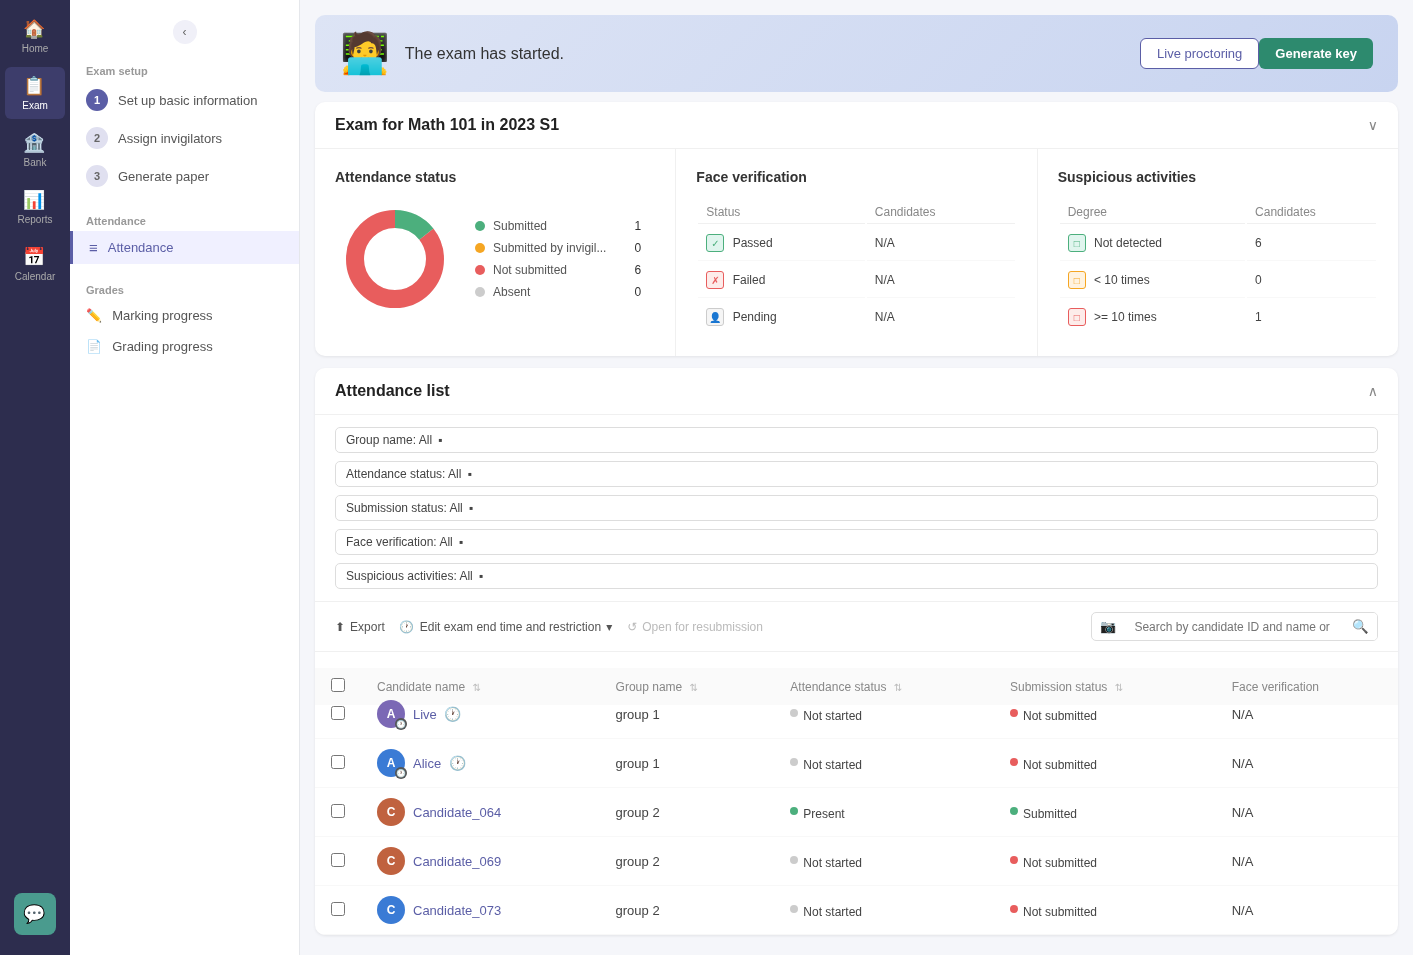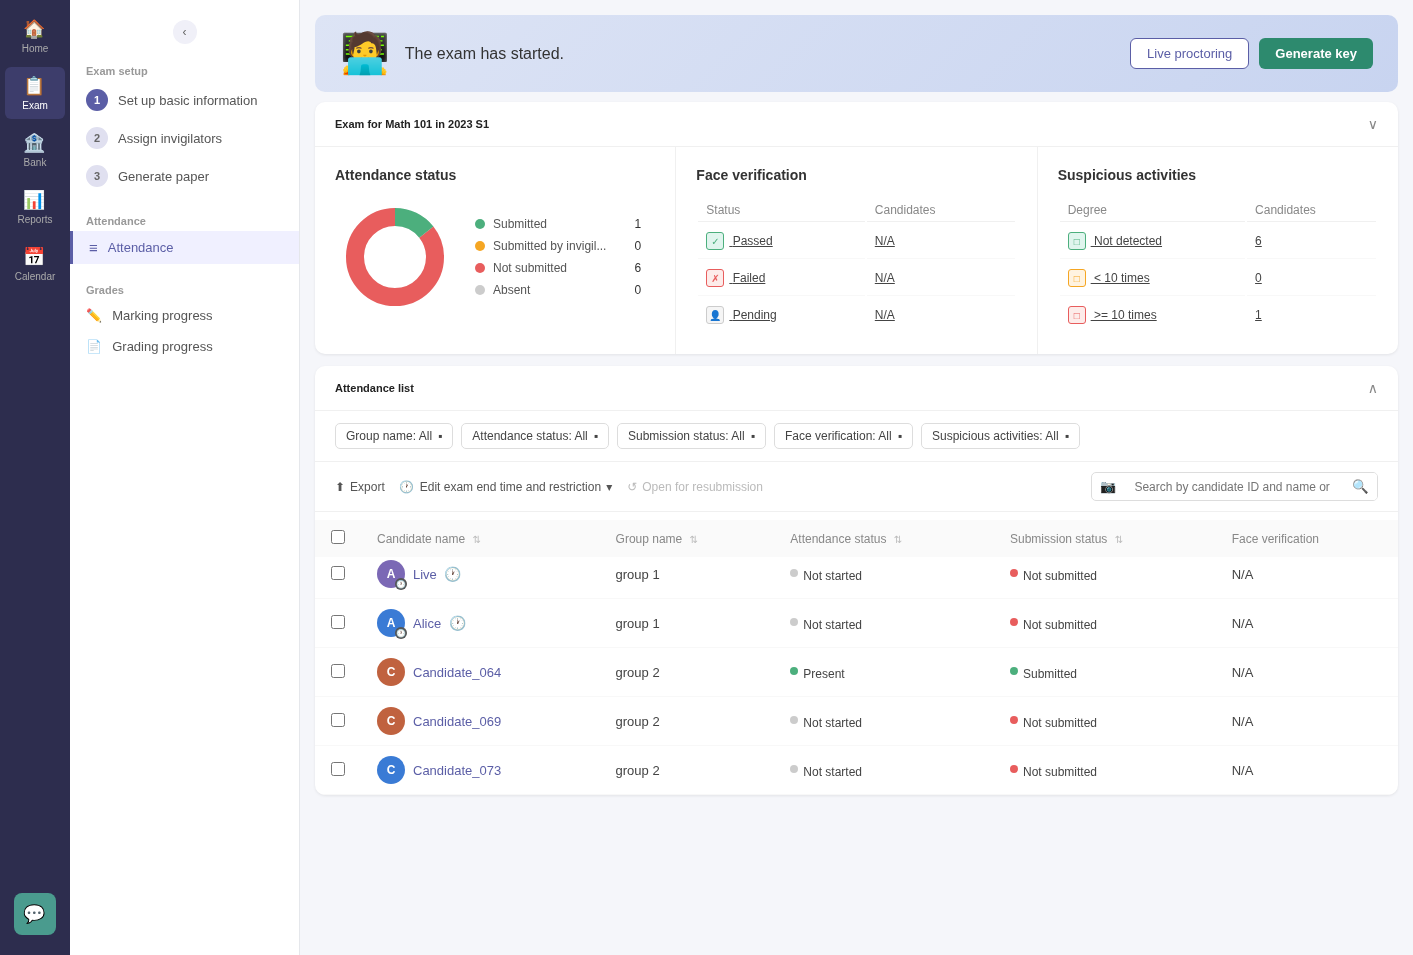--- a/index.html
+++ b/index.html
@@ -20,71 +20,71 @@
     .step-badge { width: 22px; height: 22px; border-radius: 50%; background: #e0e0f0; color: #666; display: flex; align-items: center; justify-content: center; font-size: 11px; font-weight: bold; flex-shrink: 0; }
     .step-badge.done { background: #5b5ea6; color: white; }
 
     
     .main { flex: 1; overflow-y: auto; background: #f5f6fa; }
 
     
     .banner { background: linear-gradient(135deg, #dde4f5 0%, #c8d4f0 100%); padding: 15px 25px; display: flex; align-items: center; justify-content: space-between; margin: 15px 15px 10px; border-radius: 10px; }
     .banner-text { font-size: 16px; color: #333; font-weight: 500; text-align: center; }
     .banner-illustration { font-size: 40px; }
-    .banner-buttons { display: flex; gap: 10px; }
+    .banner-buttons { display: flex; gap: 0; }
     .btn-outline { border: 1px solid #5b5ea6; color: #5b5ea6; background: white; padding: 7px 16px; border-radius: 6px; cursor: pointer; font-size: 13px; }
     .btn-primary { background: #2d8a6e; color: white; border: none; padding: 7px 16px; border-radius: 6px; cursor: pointer; font-size: 13px; font-weight: 600; }
 
     
     .card { background: white; border-radius: 10px; margin: 0 15px 12px; overflow: hidden; box-shadow: 0 1px 3px rgba(0,0,0,0.08); }
     .card-header { display: flex; align-items: center; justify-content: space-between; padding: 14px 20px; border-bottom: 1px solid #f0f0f0; }
-    .card-title { font-size: 11px; font-weight: 600; color: #222; }
+    .card-title { font-size: 16px; font-weight: 600; color: #222; }
 
     
     .stats-row { display: flex; gap: 0; }
     .stat-panel { flex: 1; padding: 20px; }
     .stat-panel + .stat-panel { border-left: 1px solid #f0f0f0; }
     .stat-title { font-size: 14px; font-weight: 600; color: #333; margin-bottom: 14px; }
 
     
     .donut-area { display: flex; align-items: center; gap: 20px; }
     .donut-svg { flex-shrink: 0; }
     .legend-items { display: flex; flex-direction: column; gap: 8px; }
     .legend-item { display: flex; align-items: center; gap: 8px; font-size: 12px; color: #555; }
     .legend-dot { width: 10px; height: 10px; border-radius: 50%; flex-shrink: 0; }
     .legend-count { margin-left: auto; padding-left: 20px; color: #333; font-weight: 500; }
 
     
     .mini-table { width: 100%; }
     .mini-table th { font-size: 12px; color: #888; font-weight: 500; padding: 4px 8px; text-align: left; border-bottom: 1px solid #f0f0f0; }
-    .mini-table td { font-size: 12px; color: #444; padding: 8px 8px; border-bottom: 1px solid #f8f8f8; text-decoration: underline; }
+    .mini-table td { font-size: 12px; color: #444; padding: 8px 8px; border-bottom: 1px solid #f8f8f8; }
     .mini-table tr:last-child td { border-bottom: none; }
 
     .status-icon { width: 18px; height: 18px; border-radius: 3px; display: inline-flex; align-items: center; justify-content: center; font-size: 10px; margin-right: 5px; }
     .icon-green { background: #e0f5ee; border: 1px solid #4caf7d; color: #4caf7d; }
     .icon-red { background: #fdecea; border: 1px solid #e85d5d; color: #e85d5d; }
     .icon-orange { background: #fff3e0; border: 1px solid #f5a623; color: #f5a623; }
     .icon-gray { background: #f5f5f5; border: 1px solid #ccc; color: #ccc; }
 
     
-    .filter-row { display: flex; flex-wrap: wrap; gap: 8px; padding: 12px 20px; border-bottom: 1px solid #f0f0f0; }
+    .filter-row { display: flex; flex-wrap: wrap; gap: 8px; padding: 12px 20px; border-bottom: 1px solid #f0f0f0; flex-direction: column; }
     .filter-btn { display: flex; align-items: center; gap: 6px; border: 1px solid #ddd; border-radius: 5px; padding: 5px 10px; font-size: 12px; color: #444; background: white; cursor: pointer; }
 
     .action-row { display: flex; align-items: center; gap: 15px; padding: 10px 20px; border-bottom: 1px solid #f0f0f0; }
     .action-btn { display: flex; align-items: center; gap: 5px; font-size: 12px; color: #555; cursor: pointer; background: none; border: none; }
     .action-btn.disabled { color: #bbb; cursor: default; }
     .search-box { margin-left: auto; display: flex; align-items: center; border: 1px solid #ddd; border-radius: 5px; overflow: hidden; }
     .search-input { border: none; outline: none; padding: 6px 10px; font-size: 12px; width: 220px; color: #999; }
     .search-icon-btn { background: white; border: none; padding: 6px 8px; cursor: pointer; color: #888; }
 
     
     .data-table { width: 100%; border-collapse: collapse; }
     .data-table th { font-size: 12px; color: #888; font-weight: 500; padding: 10px 16px; text-align: left; border-bottom: 1px solid #f0f0f0; background: #fafafa; }
     .data-table td { font-size: 13px; color: #444; padding: 10px 16px; border-bottom: 1px solid #f8f8f8; }
-    .data-table thead tr { position: sticky; top: 8px; }
+    .data-table thead tr { position: sticky; top: 16px; }
 
     .candidate-cell { display: flex; align-items: center; gap: 8px; }
     .avatar { width: 28px; height: 28px; border-radius: 50%; display: flex; align-items: center; justify-content: center; font-size: 12px; font-weight: bold; color: white; flex-shrink: 0; position: relative; }
     .avatar .clock-badge { position: absolute; bottom: -2px; right: -2px; width: 12px; height: 12px; background: #555; border-radius: 50%; display: flex; align-items: center; justify-content: center; font-size: 8px; color: white; }
     .candidate-link { color: #5b5ea6; text-decoration: none; font-weight: 500; }
 
     .status-dot { display: inline-flex; align-items: flex-start; gap: 5px; font-size: 12px; }
     .dot { width: 8px; height: 8px; border-radius: 50%; }
     .dot-gray { background: #ccc; }
     .dot-green { background: #4caf7d; }

